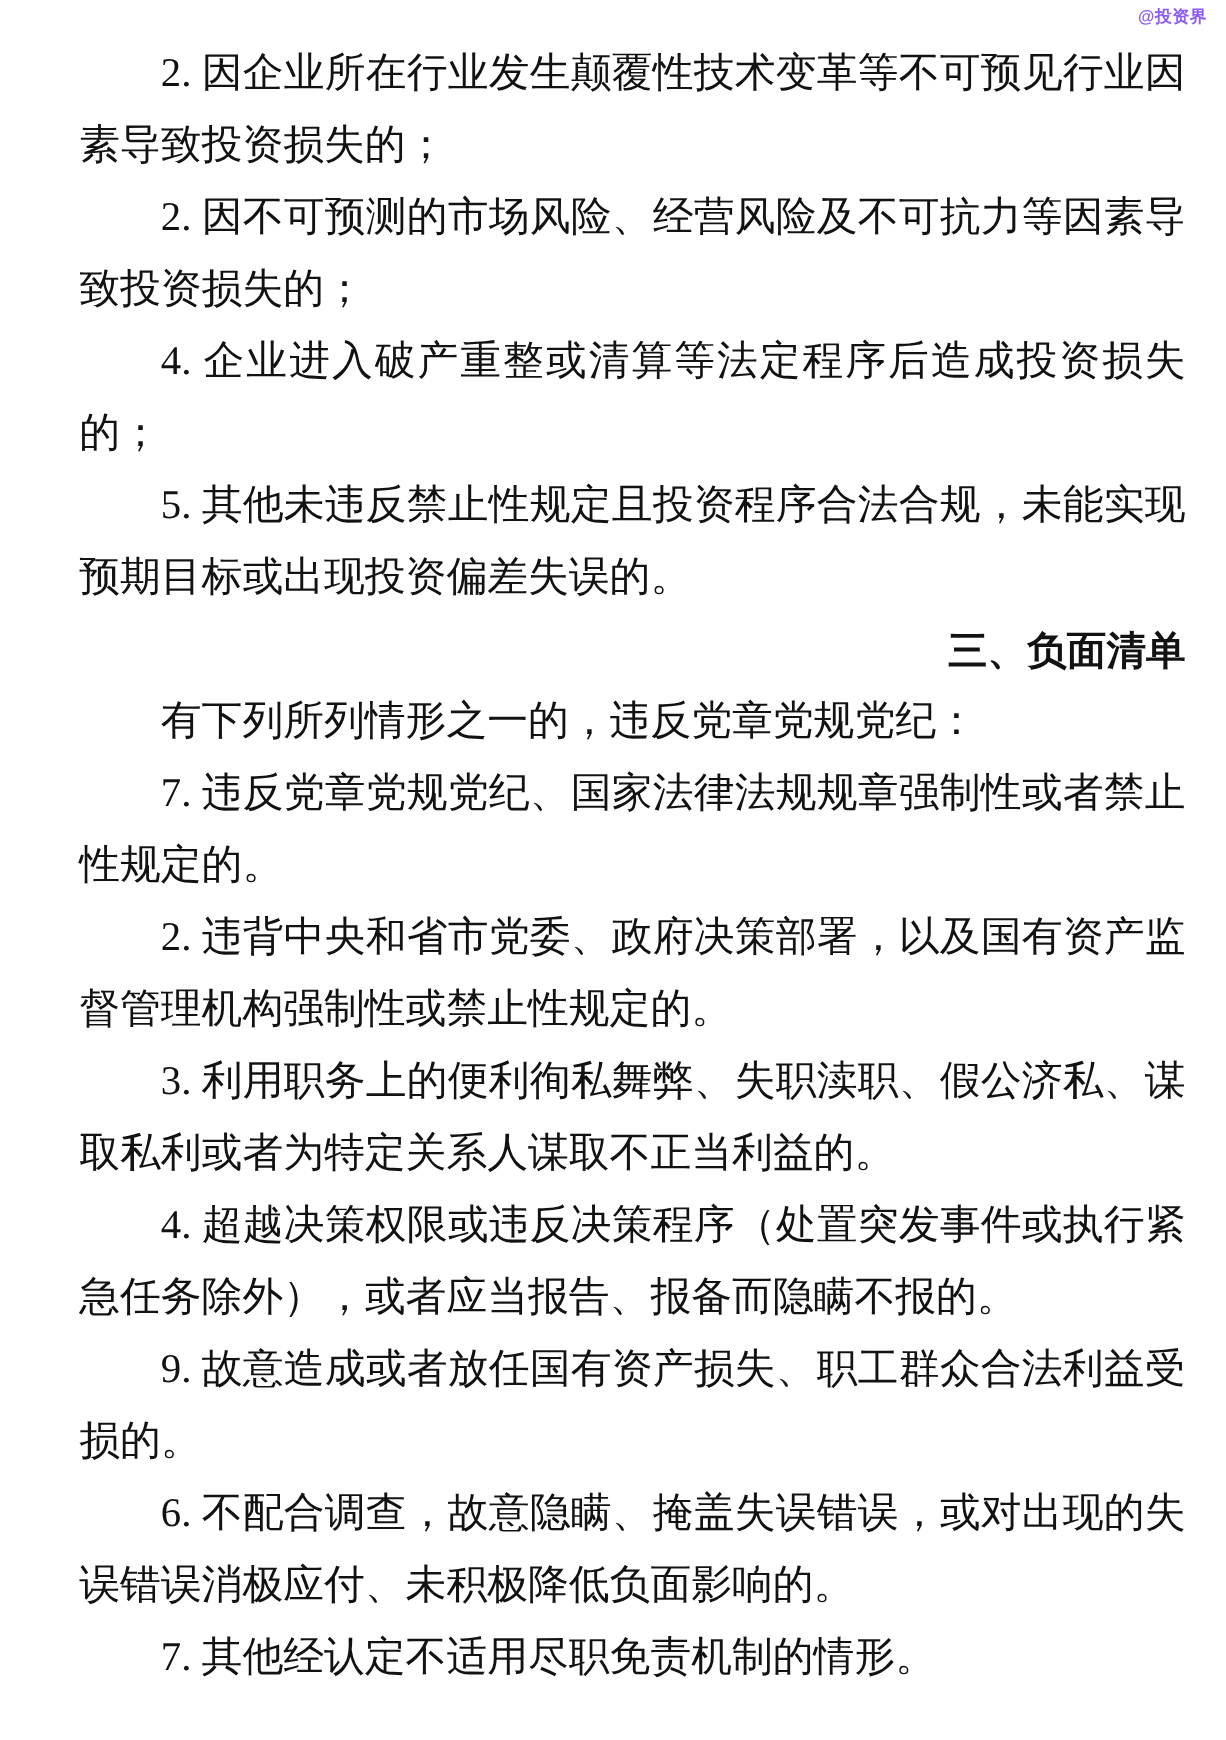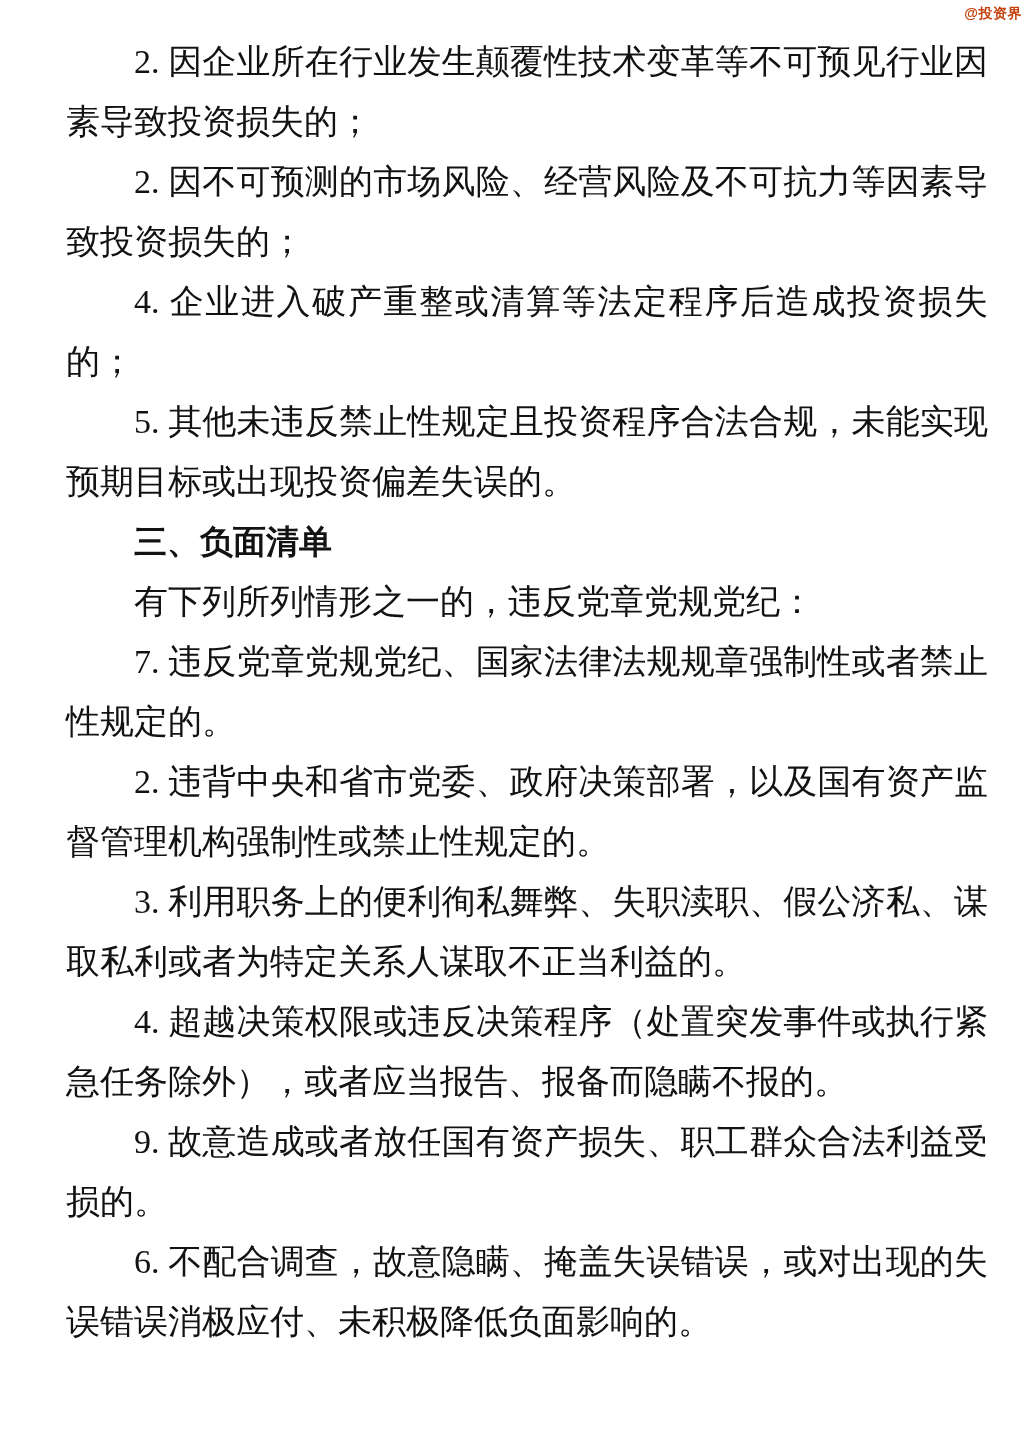--- a/index.html
+++ b/index.html
@@ -30,30 +30,30 @@
     text-justify: inter-character;
     text-indent: 68px;
     letter-spacing: 0;
     color: #121212;
     word-break: normal;
   }
   .heading {
     font-family: "Liberation Sans", "DejaVu Sans", sans-serif;
     font-weight: 700;
     font-size: 33px;
-    text-align: left;
+    text-align: right;
   }
   .watermark {
     position: absolute;
     top: 5px;
-    right: 0;
+    right: 16px;
     font-family: "Liberation Sans", "DejaVu Sans", sans-serif;
     font-size: 14px;
     font-weight: 600;
-    color: #c2410c;
+    color: #8b5cf6;
     letter-spacing: 0.5px;
   }
 </style>
 </head>
 <body>
 
 <div class="watermark">@投资界</div>
 
 <div class="page">
   <p class="para">2. 因企业所在行业发生颠覆性技术变革等不可预见行业因素导致投资损失的；</p>
@@ -61,13 +61,14 @@
   <p class="para">4. 企业进入破产重整或清算等法定程序后造成投资损失的；</p>
   <p class="para">5. 其他未违反禁止性规定且投资程序合法合规，未能实现预期目标或出现投资偏差失误的。</p>
   <p class="para heading">三、负面清单</p>
   <p class="para">有下列所列情形之一的，违反党章党规党纪：</p>
   <p class="para">7. 违反党章党规党纪、国家法律法规规章强制性或者禁止性规定的。</p>
   <p class="para">2. 违背中央和省市党委、政府决策部署，以及国有资产监督管理机构强制性或禁止性规定的。</p>
   <p class="para">3. 利用职务上的便利徇私舞弊、失职渎职、假公济私、谋取私利或者为特定关系人谋取不正当利益的。</p>
   <p class="para">4. 超越决策权限或违反决策程序（处置突发事件或执行紧急任务除外），或者应当报告、报备而隐瞒不报的。</p>
   <p class="para">9. 故意造成或者放任国有资产损失、职工群众合法利益受损的。</p>
   <p class="para">6. 不配合调查，故意隐瞒、掩盖失误错误，或对出现的失误错误消极应付、未积极降低负面影响的。</p>
+  <p class="para">7. 其他经认定不适用尽职免责机制的情形。</p>
 </div>
 
 </body></html>

